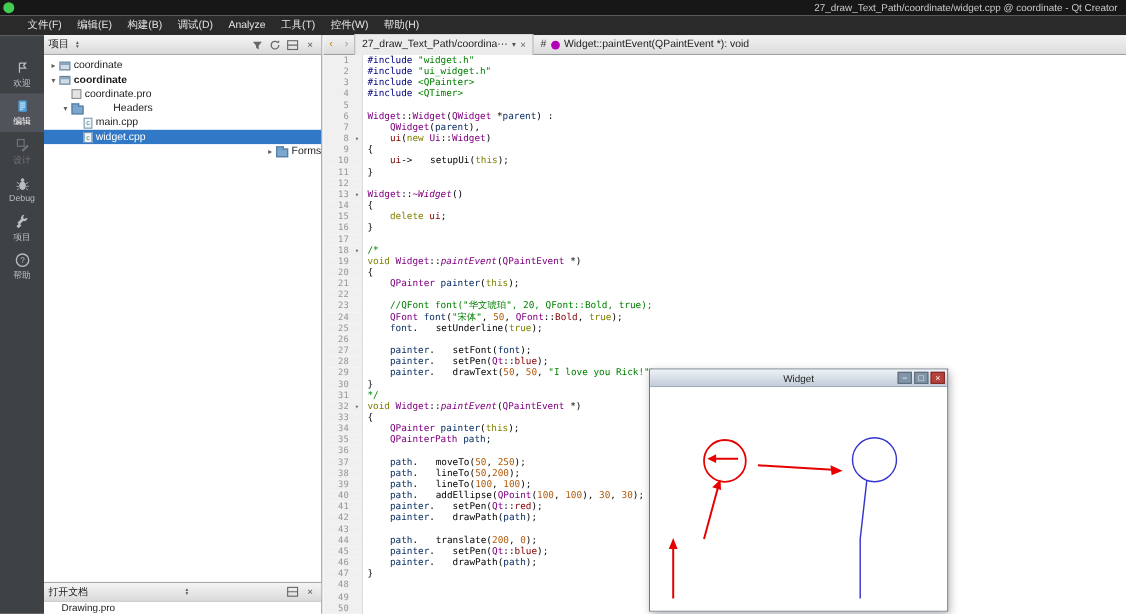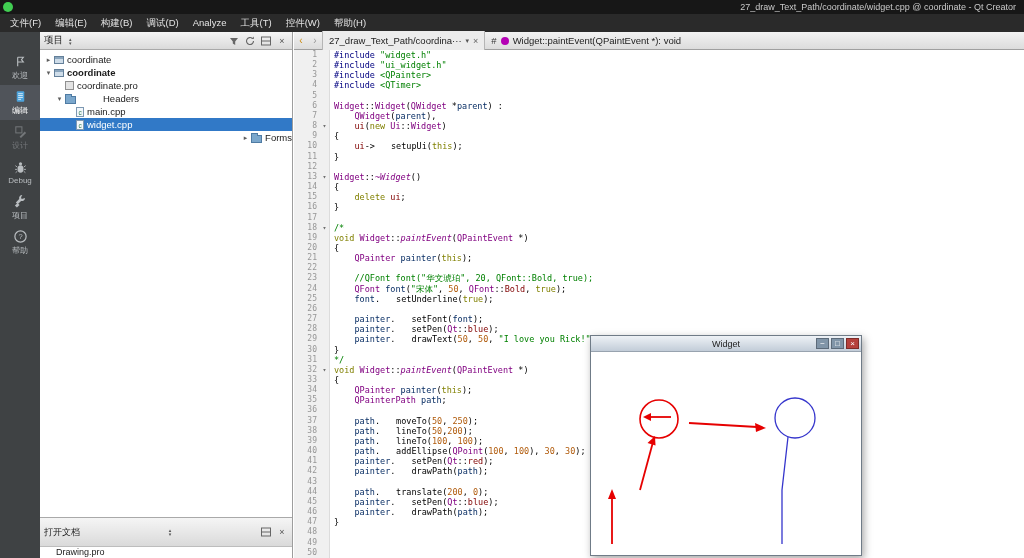--- a/index.html
+++ b/index.html
@@ -7,21 +7,21 @@
     font-family:"Liberation Sans","DejaVu Sans",sans-serif; }
 
   
   .titlebar { position:absolute; left:0; top:0; width:1024px; height:14px;
     background:#171717; color:#c9c9c9; font-size:9px; line-height:14px; }
   .titlebar .title { position:absolute; right:8px; top:0; }
   .qt-logo { position:absolute; left:3px; top:2px; width:10px; height:10px;
     border-radius:50%; background:#41cd52; }
   .menubar { position:absolute; left:0; top:14px; width:1024px; height:18px;
     background:#2a2a2a; color:#e4e4e4; font-size:9.5px; display:flex;
-    align-items:center; padding-left:3px; }
+    align-items:center; padding-left:18px; }
   .menu-item { padding:0 7px; line-height:18px; cursor:default; }
 
   
   .modebar { position:absolute; left:0; top:32px; width:40px; height:526px;
     background:#3f4244; padding-top:18px; }
   .mode-item { width:40px; height:35px; display:flex; flex-direction:column;
     align-items:center; justify-content:center; gap:1px; color:#b9bdc0; font-size:8px; }
   .mode-item.active { background:#50545a; color:#ffffff; }
   .mode-item.disabled { color:#737679; }
   .micon { width:15px; height:15px; flex:none; }
@@ -52,21 +52,21 @@
   .folder-icon::before { content:""; position:absolute; top:-3px; left:-1px; width:5px;
     height:2px; background:#7ba7cc; border:1px solid #4f7ba3; border-bottom:none; }
   .h-file-icon, .cpp-file-icon { width:8px; height:10px; background:#f3f7fb;
     border:1px solid #7d98b2; }
   .h-file-icon::after { content:"h"; display:block; text-align:center; font-size:6.5px;
     line-height:9px; color:#2a5e8c; }
   .cpp-file-icon::after { content:"c"; display:block; text-align:center; font-size:6.5px;
     line-height:9px; color:#2a7a4f; }
 
   .opendocs { flex:none; }
-  .od-header { height:30px; background:linear-gradient(#f5f5f5,#dadada);
+  .od-header { height:18px; background:linear-gradient(#f5f5f5,#dadada);
     border-top:1px solid #a9a9a9; border-bottom:1px solid #bdbdbd; display:flex;
     align-items:center; font-size:9px; color:#1c1c1c; padding:0 4px; gap:4px; }
   .od-title { margin-right:auto; }
   .odoc-row { height:11px; font-size:9px; line-height:11px; padding-left:16px; color:#1a1a1a; }
 
   
   .editor { position:absolute; left:294px; top:32px; width:730px; height:526px; }
   .tabbar { height:18px; background:linear-gradient(#f2f2f2,#dcdcdc);
     border-bottom:1px solid #9f9f9f; display:flex; align-items:center; font-size:9.5px;
     color:#222; }

